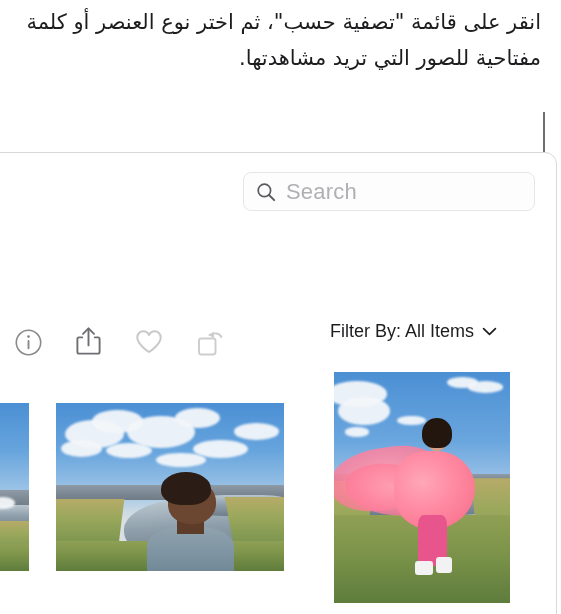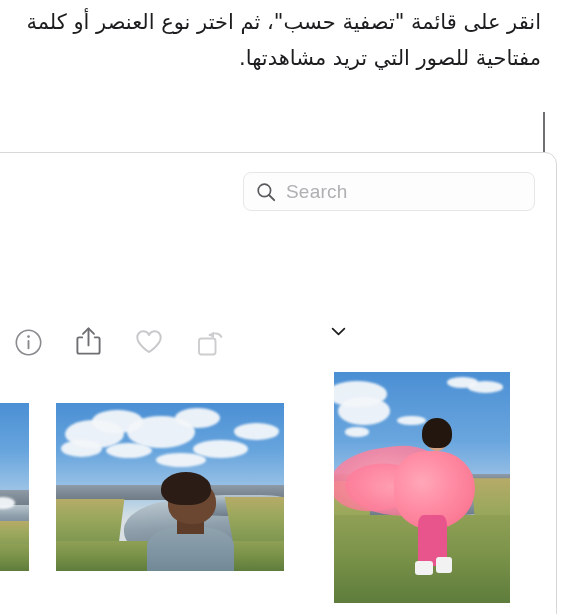--- a/index.html
+++ b/index.html
@@ -101,21 +101,21 @@
     margin-left: 12px;
     width: 20px;
     height: 20px;
     flex: 0 0 auto;
     display: flex;
     align-items: center;
     justify-content: center;
   }
   #search-placeholder {
     margin-left: 10px;
-    font-size: 19px;
+    font-size: 22px;
     color: #b0b0b4;
     letter-spacing: 0.2px;
   }
 
   
   #filter-row {
     position: absolute;
     left: 330px;
     top: 318px;
     height: 26px;
@@ -269,20 +269,21 @@
   <span id="search-icon">
     <svg width="20" height="20" viewBox="0 0 20 20" aria-hidden="true">
       <circle cx="8.4" cy="8.4" r="6.2" fill="none" stroke="#5a5a5e" stroke-width="1.7"></circle>
       <path d="M13.0 13.0 L18.2 18.2" stroke="#5a5a5e" stroke-width="1.9" stroke-linecap="round"></path>
     </svg>
   </span>
   <span id="search-placeholder" placeholder="Search">Search</span>
 </div>
 
 <div id="filter-row">
+  <span id="filter-label">Filter By: All Items</span>
   <span id="filter-chevron">
     <svg width="17" height="17" viewBox="0 0 17 17" aria-hidden="true">
       <path d="M2.6 5.6 L8.5 11.4 L14.4 5.6" fill="none" stroke="#1d1d1f" stroke-width="1.7" stroke-linecap="round" stroke-linejoin="round"></path>
     </svg>
   </span>
 </div>
 
 <div>
 
   <div class="photo" id="photo-partial">

